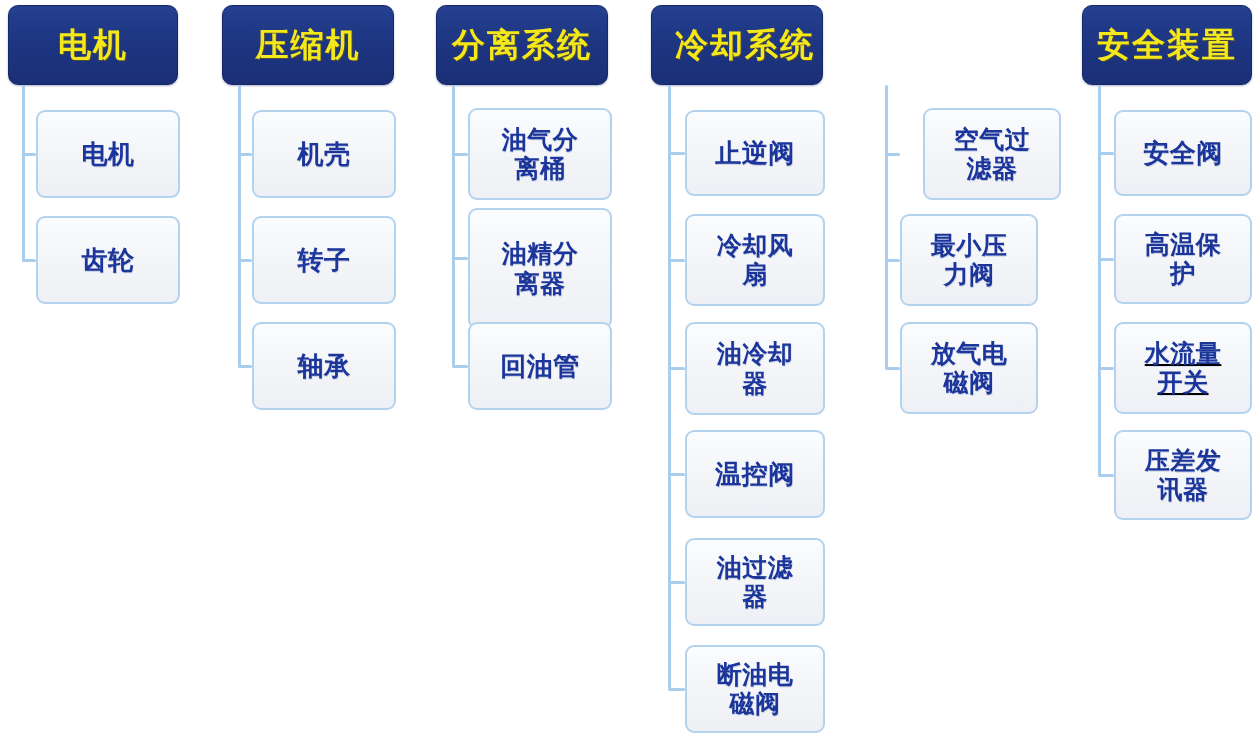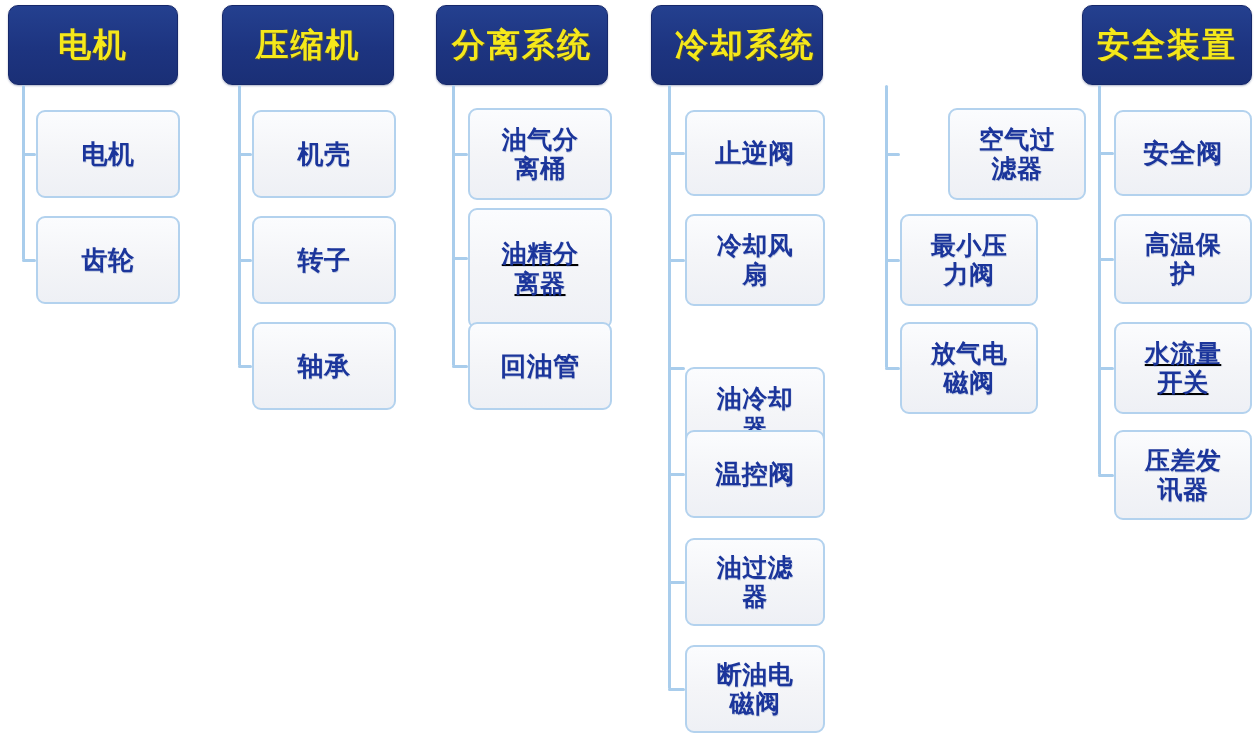--- a/index.html
+++ b/index.html
@@ -121,21 +121,21 @@
     <div class="column" style="left: 0px; width: 1260px;">
       <div class="root-node" style="left: 436px; top: 5px; width: 172px; height: 80px;">
         <span class="root-label">分离系统</span>
       </div>
       <div class="connector-trunk" style="left: 452px; top: 85px; height: 281px;"></div>
       <div class="connector-stub" style="left: 452px; top: 153px; width: 16px;"></div>
       <div class="child-node two-line" style="left: 468px; top: 108px; width: 144px; height: 92px;">
         <span class="child-label">油气分<br>离桶</span>
       </div>
       <div class="connector-stub" style="left: 452px; top: 257px; width: 16px;"></div>
-      <div class="child-node two-line" style="left: 468px; top: 208px; width: 144px; height: 121px; text-decoration: underline;">
+      <div class="child-node two-line" style="left: 468px; top: 208px; width: 144px; height: 121px;">
         <span class="child-label">油精分<br>离器</span>
       </div>
       <div class="connector-stub" style="left: 452px; top: 365px; width: 16px;"></div>
       <div class="child-node" style="left: 468px; top: 322px; width: 144px; height: 88px;">
         <span class="child-label">回油管</span>
       </div>
     </div>
     <div class="column" style="left: 0px; width: 1260px;">
       <div class="root-node" style="left: 651px; top: 5px; width: 172px; height: 80px; padding-left: 16px;">
         <span class="root-label">冷却系统</span>
@@ -143,40 +143,40 @@
       <div class="connector-trunk" style="left: 668px; top: 85px; height: 604px;"></div>
       <div class="connector-stub" style="left: 668px; top: 152px; width: 17px;"></div>
       <div class="child-node" style="left: 685px; top: 110px; width: 140px; height: 86px;">
         <span class="child-label">止逆阀</span>
       </div>
       <div class="connector-stub" style="left: 668px; top: 259px; width: 17px;"></div>
       <div class="child-node two-line" style="left: 685px; top: 214px; width: 140px; height: 92px;">
         <span class="child-label">冷却风<br>扇</span>
       </div>
       <div class="connector-stub" style="left: 668px; top: 367px; width: 17px;"></div>
-      <div class="child-node two-line" style="left: 685px; top: 322px; width: 140px; height: 93px; margin-top: 45px;">
+      <div class="child-node two-line" style="left: 685px; top: 322px; width: 140px; height: 93px;">
         <span class="child-label">油冷却<br>器</span>
       </div>
       <div class="connector-stub" style="left: 668px; top: 473px; width: 17px;"></div>
       <div class="child-node" style="left: 685px; top: 430px; width: 140px; height: 88px;">
         <span class="child-label">温控阀</span>
       </div>
       <div class="connector-stub" style="left: 668px; top: 581px; width: 17px;"></div>
       <div class="child-node two-line" style="left: 685px; top: 538px; width: 140px; height: 88px;">
         <span class="child-label">油过滤<br>器</span>
       </div>
       <div class="connector-stub" style="left: 668px; top: 688px; width: 17px;"></div>
       <div class="child-node two-line" style="left: 685px; top: 645px; width: 140px; height: 88px;">
         <span class="child-label">断油电<br>磁阀</span>
       </div>
     </div>
     <div class="column" style="left: 0px; width: 1260px;">
       <div class="connector-trunk" style="left: 885px; top: 85px; height: 283px;"></div>
       <div class="connector-stub" style="left: 885px; top: 153px; width: 15px;"></div>
-      <div class="child-node two-line" style="left: 948px; top: 108px; width: 138px; height: 92px;">
+      <div class="child-node two-line" style="left: 923px; top: 108px; width: 138px; height: 92px;">
         <span class="child-label">空气过<br>滤器</span>
       </div>
       <div class="connector-stub" style="left: 885px; top: 259px; width: 15px;"></div>
       <div class="child-node two-line" style="left: 900px; top: 214px; width: 138px; height: 92px;">
         <span class="child-label">最小压<br>力阀</span>
       </div>
       <div class="connector-stub" style="left: 885px; top: 367px; width: 15px;"></div>
       <div class="child-node two-line" style="left: 900px; top: 322px; width: 138px; height: 92px;">
         <span class="child-label">放气电<br>磁阀</span>
       </div>

